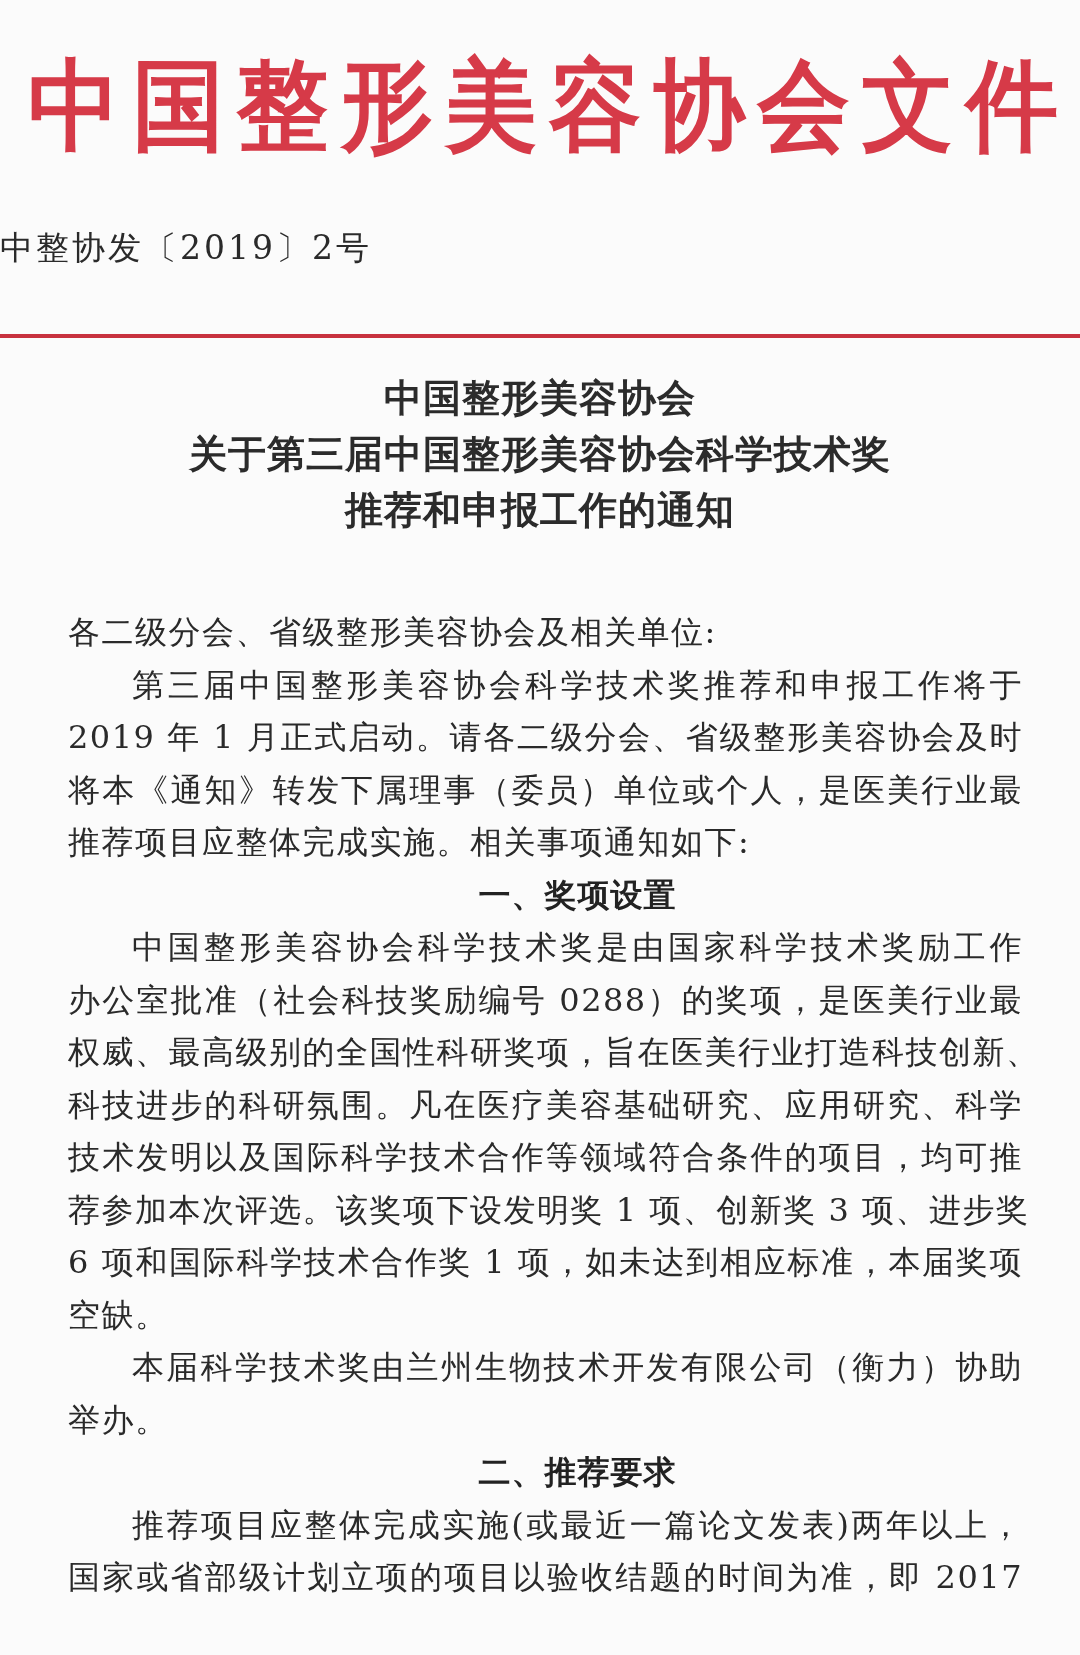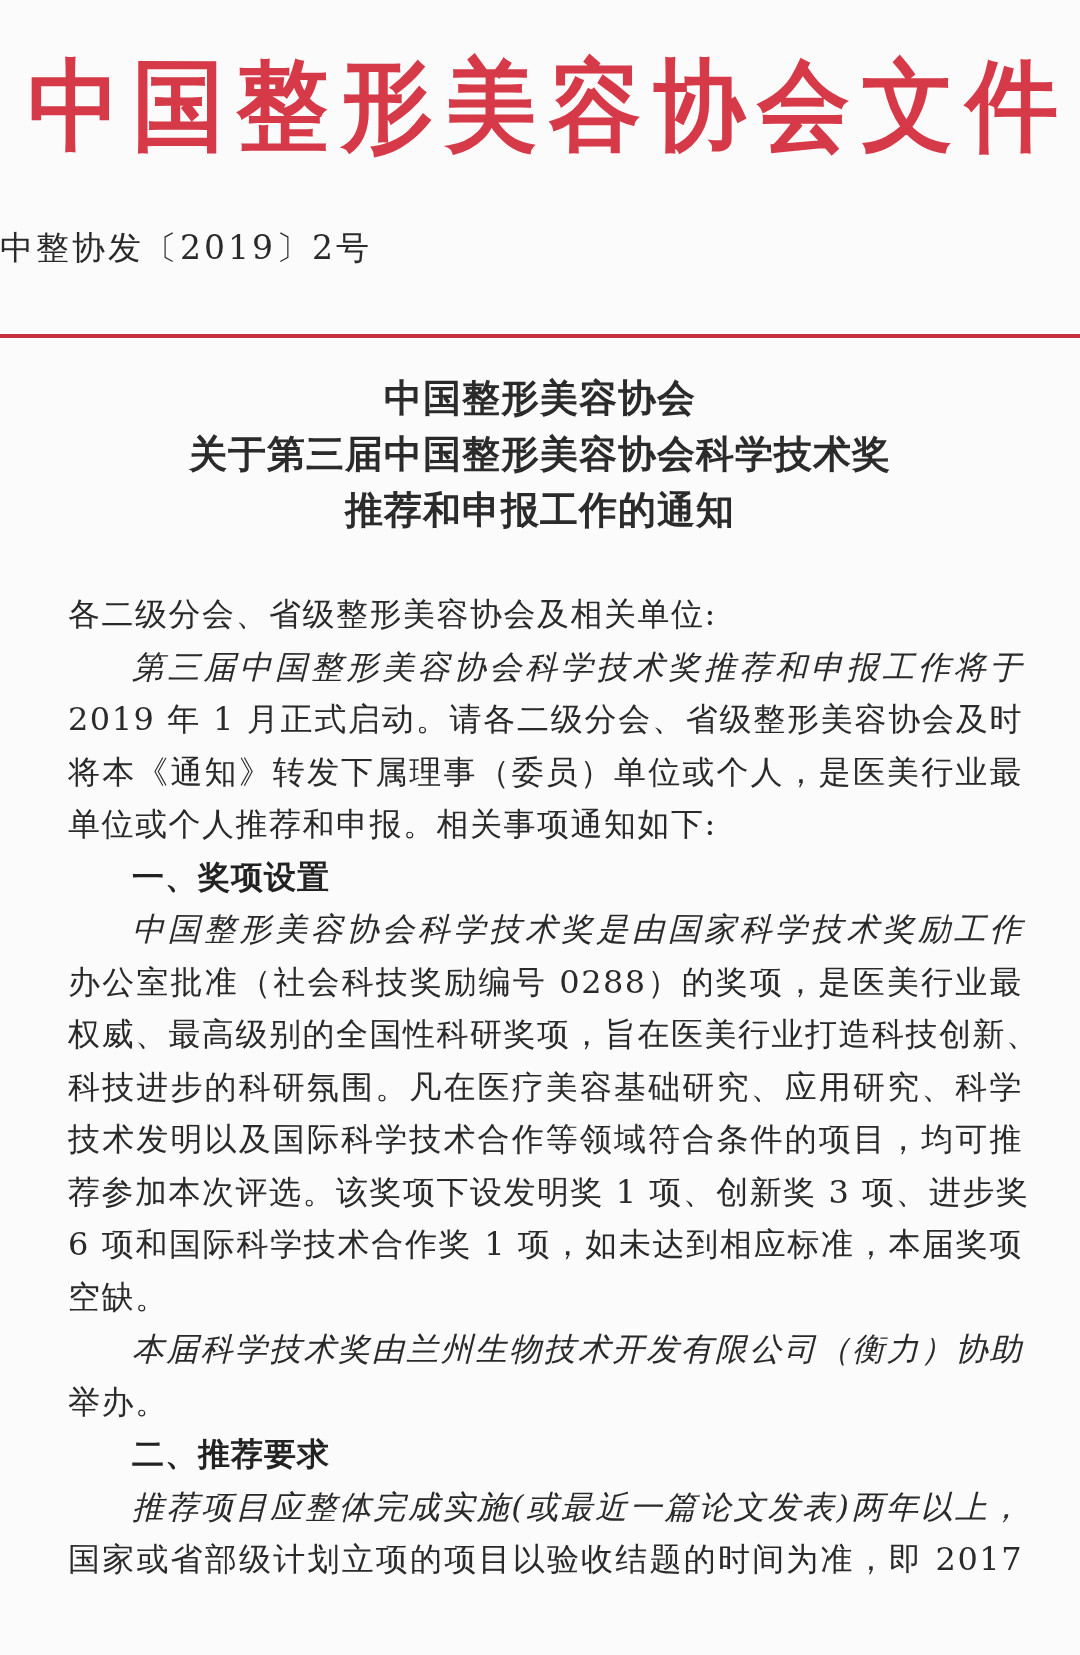--- a/index.html
+++ b/index.html
@@ -57,45 +57,46 @@
     .title-line {
       font-size: 38px;
       line-height: 56px;
       color: #2b2b2b;
       font-weight: bold;
       letter-spacing: 1px;
     }
     .body {
       position: absolute;
       left: 68px;
-      top: 588px;
+      top: 606px;
       width: 955px;
     }
     .line {
       font-size: 32px;
       line-height: 52.5px;
       height: 52.5px;
       white-space: nowrap;
       letter-spacing: 1.5px;
       color: #2a2a2a;
     }
     .justify {
       text-align: justify;
       text-align-last: justify;
     }
-    .indent { padding-left: 64px; font-style: italic; }
+    .indent { padding-left: 64px; }
     .heading {
       font-family: "DejaVu Sans", "Liberation Sans", sans-serif;
       font-weight: bold;
       font-size: 32px;
       line-height: 52.5px;
       height: 52.5px;
       padding-left: 64px;
       color: #222;
       letter-spacing: 1px;
+      text-align: center;
     }
   </style>
 </head>
 <body>
 
 <div class="page">
 
   <div class="red-header">
     <span>中</span>
     <span>国</span>
@@ -118,21 +119,21 @@
     <div class="title-line">关于第三届中国整形美容协会科学技术奖</div>
     <div class="title-line">推荐和申报工作的通知</div>
   </div>
 
   <div class="body">
     <div class="line">各二级分会、省级整形美容协会及相关单位:</div>
 
     <div class="line justify indent">第三届中国整形美容协会科学技术奖推荐和申报工作将于</div>
     <div class="line justify">2019 年 1 月正式启动。请各二级分会、省级整形美容协会及时</div>
     <div class="line justify">将本《通知》转发下属理事（委员）单位或个人，是医美行业最</div>
-    <div class="line">单位或个人推荐和申报。相关事项通知如下:</div>
+    <div class="line">推荐项目应整体完成实施。相关事项通知如下:</div>
 
     <div class="heading">一、奖项设置</div>
 
     <div class="line justify indent">中国整形美容协会科学技术奖是由国家科学技术奖励工作</div>
     <div class="line justify">办公室批准（社会科技奖励编号 0288）的奖项，是医美行业最</div>
     <div class="line justify">权威、最高级别的全国性科研奖项，旨在医美行业打造科技创新、</div>
     <div class="line justify">科技进步的科研氛围。凡在医疗美容基础研究、应用研究、科学</div>
     <div class="line justify">技术发明以及国际科学技术合作等领域符合条件的项目，均可推</div>
     <div class="line justify">荐参加本次评选。该奖项下设发明奖 1 项、创新奖 3 项、进步奖</div>
     <div class="line justify">6 项和国际科学技术合作奖 1 项，如未达到相应标准，本届奖项</div>

